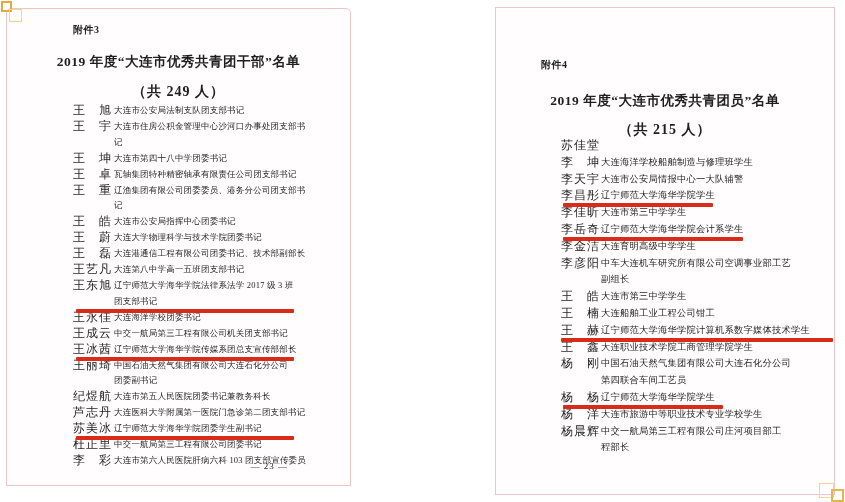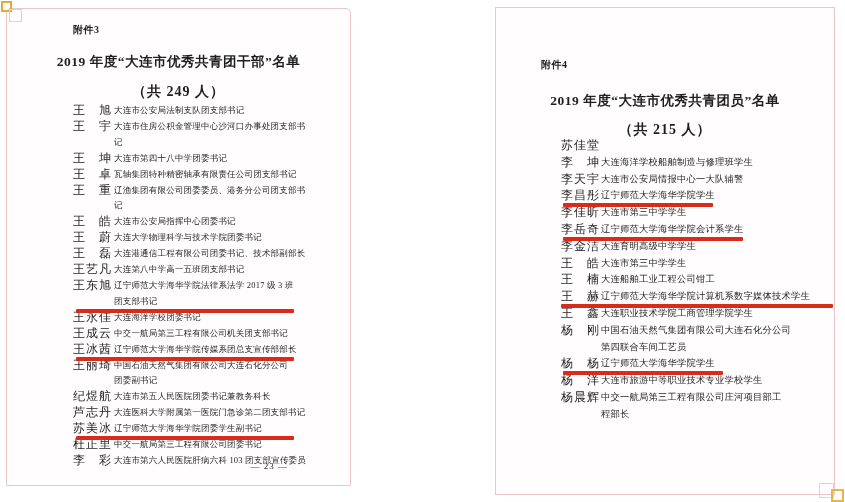--- a/index.html
+++ b/index.html
@@ -161,20 +161,25 @@
       <div class="row">
         <span class="nm">李岳奇</span>
         <span class="ds">辽宁师范大学海华学院会计系学生</span>
         <div class="redline" style="left: 2px; width: 180px; background: rgb(217, 42, 26);"></div>
       </div>
       <div class="row">
         <span class="nm">李金洁</span>
         <span class="ds">大连育明高级中学学生</span>
       </div>
       <div class="row">
+        <span class="nm">李彦阳</span>
+        <span class="ds">中车大连机车研究所有限公司空调事业部工艺
+副组长</span>
+      </div>
+      <div class="row">
         <span class="nm">王　皓</span>
         <span class="ds">大连市第三中学学生</span>
       </div>
       <div class="row">
         <span class="nm">王　楠</span>
         <span class="ds">大连船舶工业工程公司钳工</span>
       </div>
       <div class="row">
         <span class="nm">王　赫</span>
         <span class="ds">辽宁师范大学海华学院计算机系数字媒体技术学生</span>

